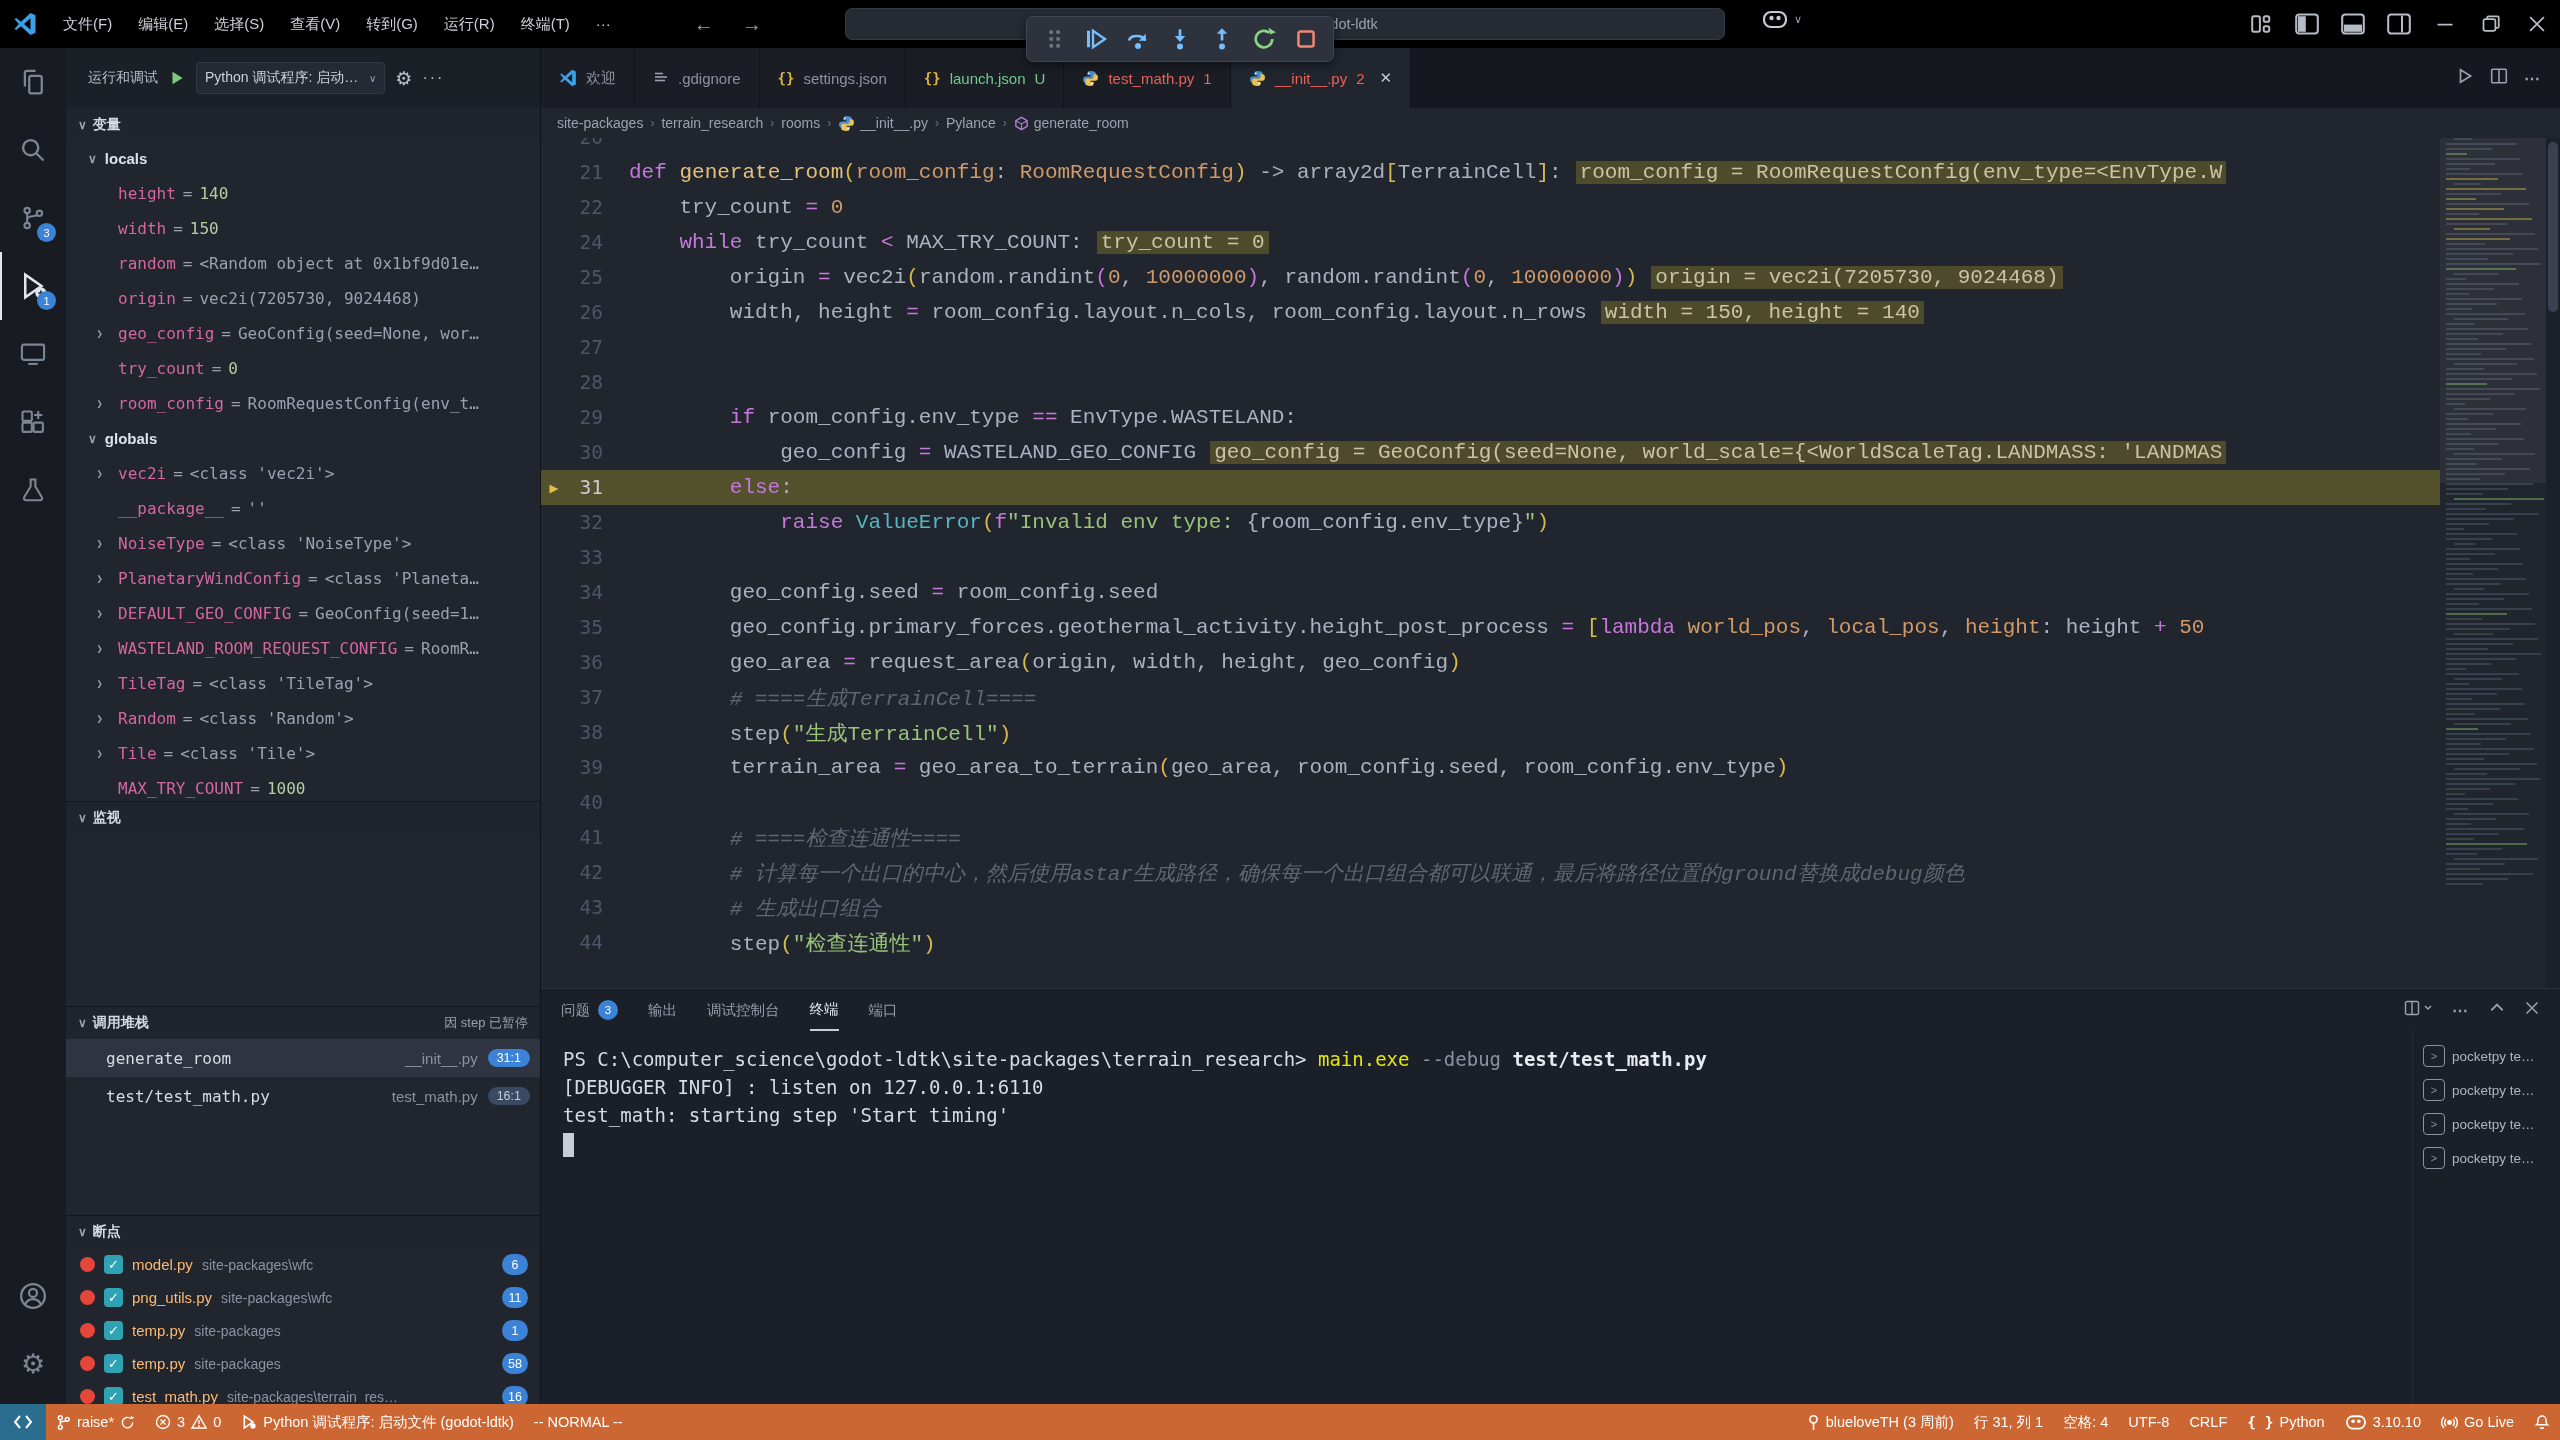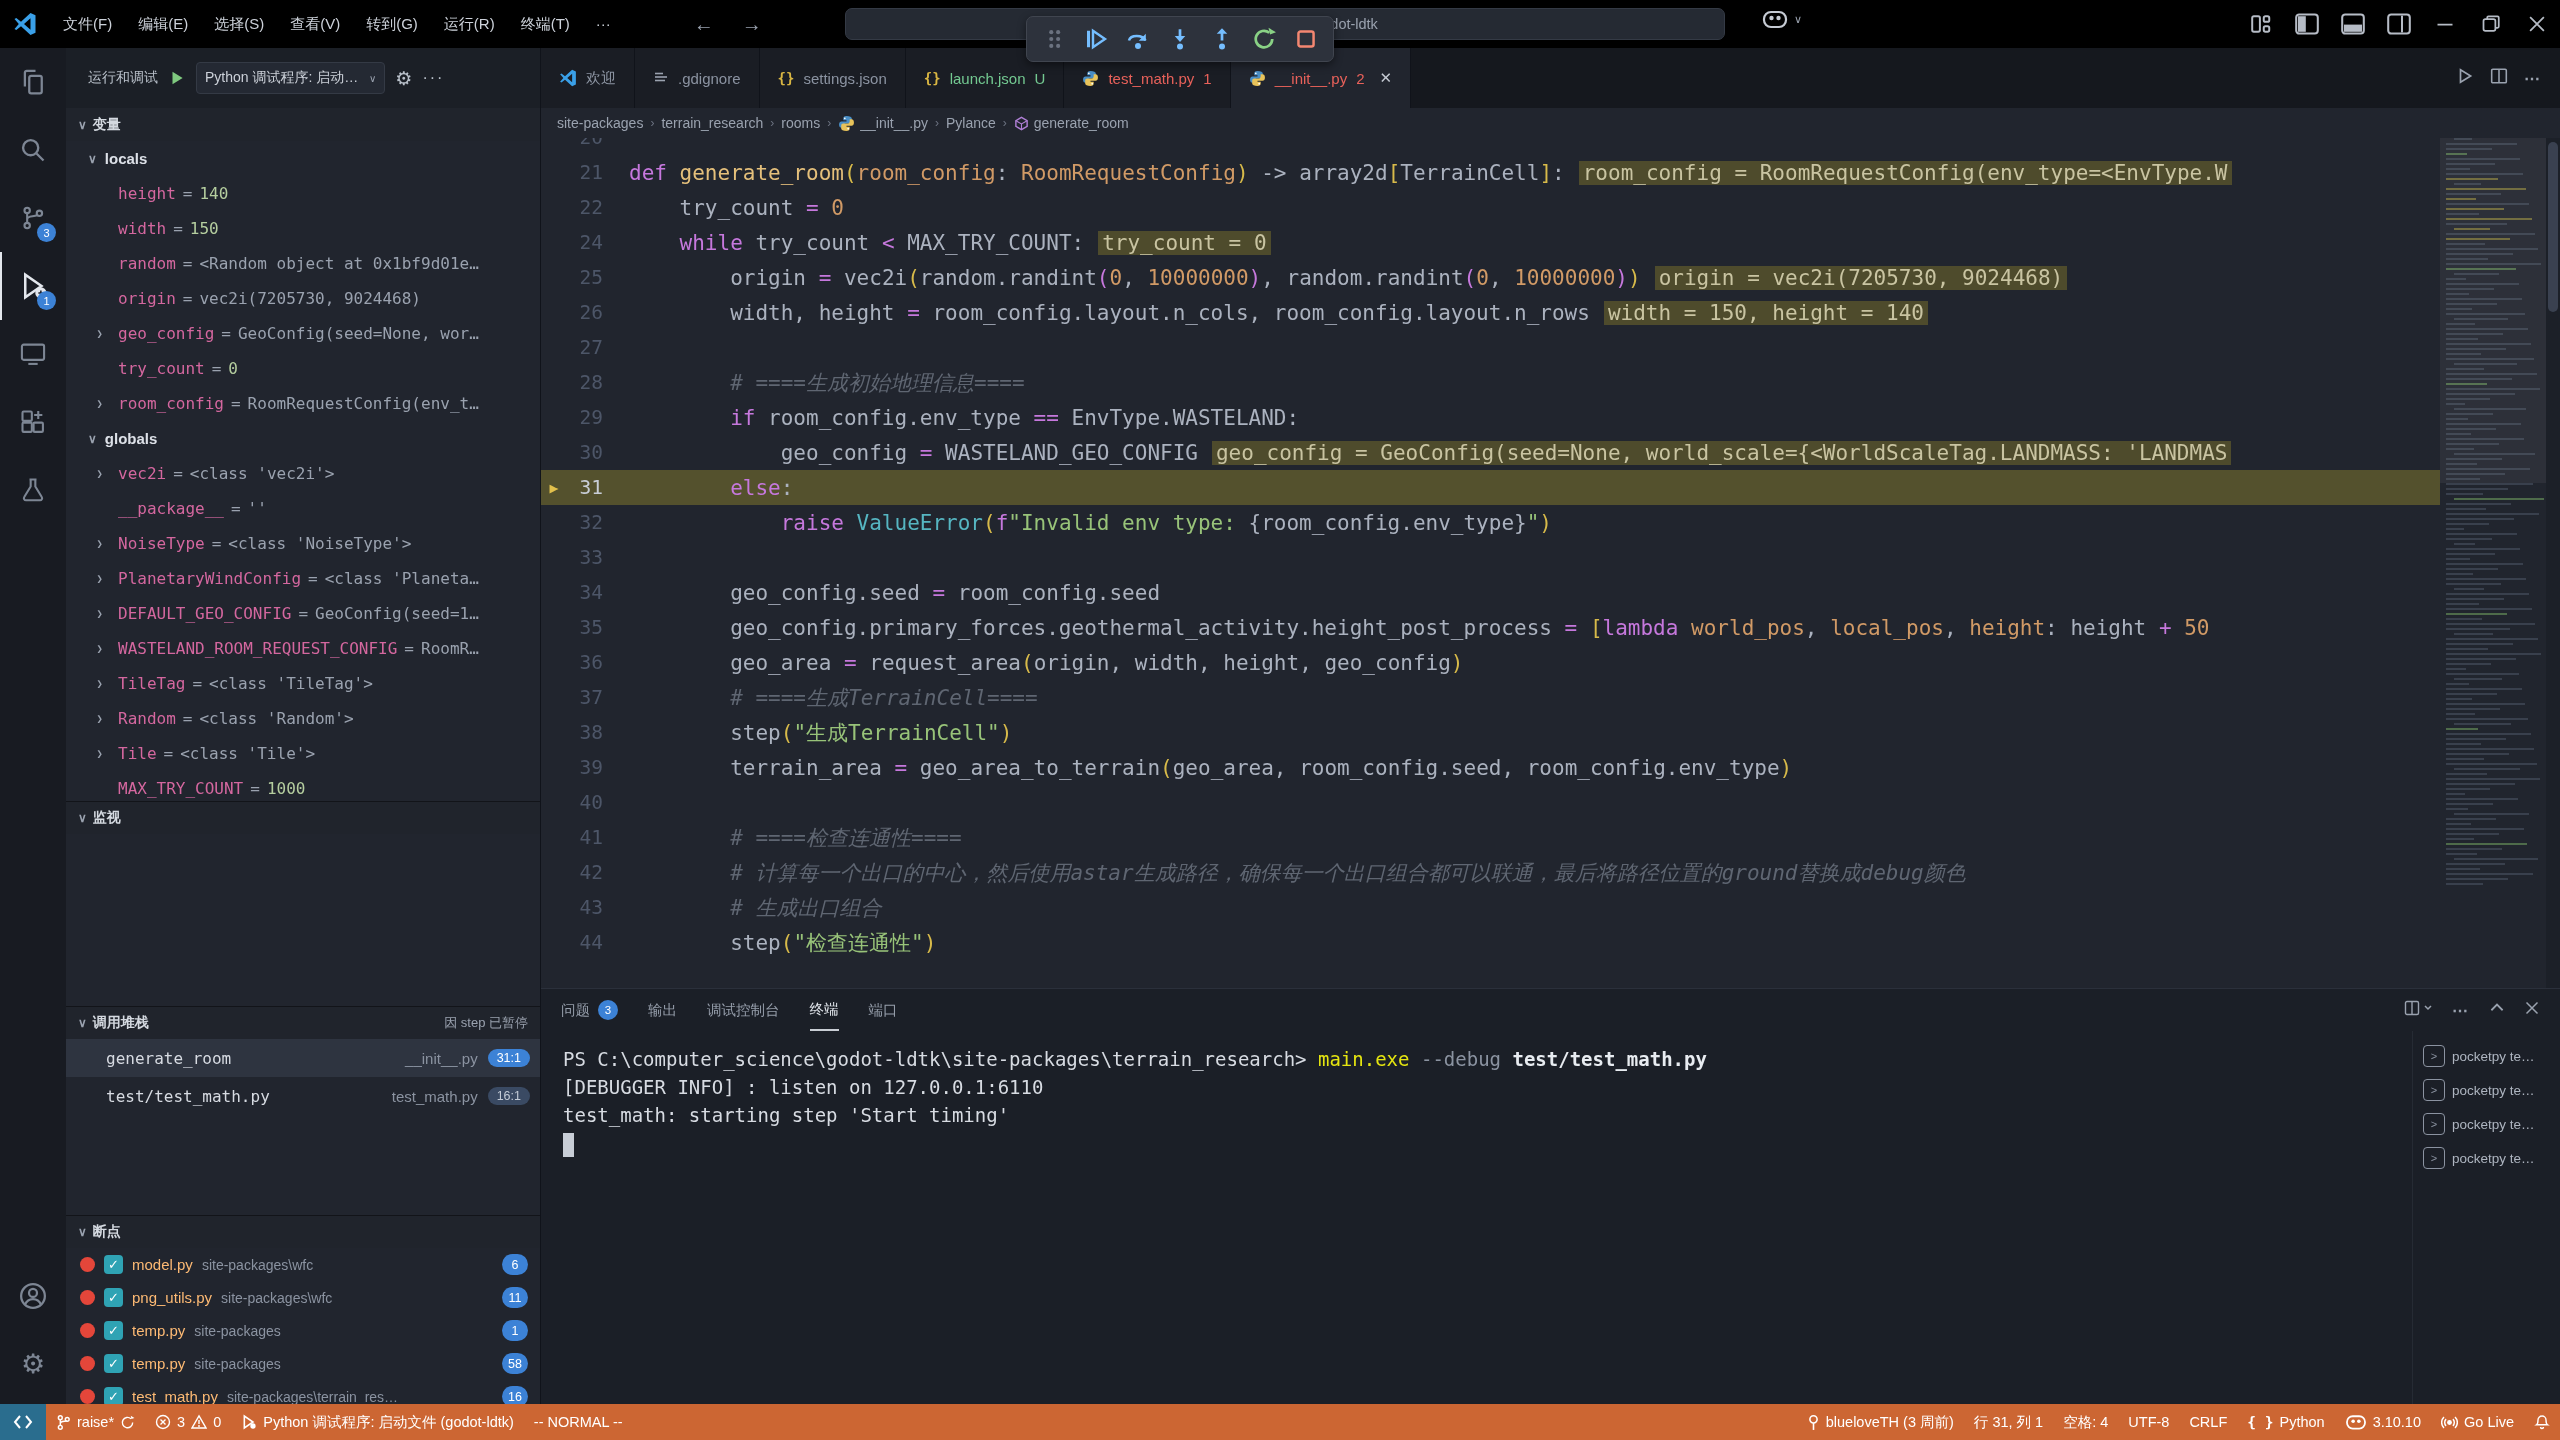--- a/index.html
+++ b/index.html
@@ -87,21 +87,21 @@
 
   
   #codewrap { position:relative; flex:1; overflow:hidden; background:#21252e; }
   #codescroll { position:absolute; left:0; top:-18px; right:120px; }
   .code-line { position:relative; height:35px; display:flex; align-items:center; white-space:pre;
     font-family:"DejaVu Sans Mono",monospace; font-size:21px; }
   .code-line.cur { background:#54512d; }
   .ln-margin { width:26px; flex:none; text-align:center; color:#e2c04c; font-size:15px; }
   .ln { width:62px; flex:none; text-align:right; padding-right:26px; color:#4d5668; font-size:19.5px; }
   .code-line.cur .ln { color:#c8cdd6; }
-  .ln-text { overflow:hidden; flex:1; }
+  .ln-text { overflow:hidden; flex:1;font-family:Liberation Mono, monospace; }
   .tk-kw{color:#c678dd} .tk-fn{color:#e5c07b} .tk-cls{color:#56b6c2} .tk-type{color:#d19a66}
   .tk-param{color:#d19a66} .tk-str{color:#98c379} .tk-num{color:#d19a66}
   .tk-com{color:#5f6672;font-style:italic} .tk-pl{color:#abb2bf} .tk-op{color:#c678dd}
   .tk-b1{color:#d7ba4a} .tk-b2{color:#c678dd}
   .tk-hint{ background:#4e4b2c; color:#c9c4a2; margin-left:14px; padding:1px 4px; }
   #minimap { position:absolute; right:14px; top:0; width:106px; bottom:0; background:#21252e; }
   .mm-line { height:2px; margin:0 4px 3px 6px; background:#39404d; }
   .mm-line.oli { background:#6b6636; } .mm-line.grn { background:#4e6b4a; }
   #mm-slider { position:absolute; left:0; top:0; width:106px; height:345px; background:rgba(255,255,255,.055); }
   #vscrollbar { position:absolute; right:0; top:0; width:14px; bottom:0; background:#1c2028; }
@@ -688,21 +688,21 @@
     </div>
   <div id="codewrap">
     <div id="codescroll">
         <div class="code-line"><span class="ln-margin"></span><span class="ln">20</span><span class="ln-text"></span></div>
         <div class="code-line"><span class="ln-margin"></span><span class="ln">21</span><span class="ln-text"><span class="tk-kw">def </span><span class="tk-fn">generate_room</span><span class="tk-b1">(</span><span class="tk-param">room_config</span><span class="tk-pl">: </span><span class="tk-type">RoomRequestConfig</span><span class="tk-b1">)</span><span class="tk-pl"> -&gt; array2d</span><span class="tk-b1">[</span><span class="tk-pl">TerrainCell</span><span class="tk-b1">]</span><span class="tk-pl">:</span><span class="tk-hint">room_config = RoomRequestConfig(env_type=&lt;EnvType.W</span></span></div>
         <div class="code-line"><span class="ln-margin"></span><span class="ln">22</span><span class="ln-text"><span class="tk-pl">    try_count </span><span class="tk-op">=</span><span class="tk-pl"> </span><span class="tk-num">0</span></span></div>
         <div class="code-line"><span class="ln-margin"></span><span class="ln">24</span><span class="ln-text"><span class="tk-kw">    while </span><span class="tk-pl">try_count </span><span class="tk-op">&lt;</span><span class="tk-pl"> MAX_TRY_COUNT:</span><span class="tk-hint">try_count = 0</span></span></div>
         <div class="code-line"><span class="ln-margin"></span><span class="ln">25</span><span class="ln-text"><span class="tk-pl">        origin </span><span class="tk-op">=</span><span class="tk-pl"> vec2i</span><span class="tk-b1">(</span><span class="tk-pl">random.randint</span><span class="tk-b2">(</span><span class="tk-num">0</span><span class="tk-pl">, </span><span class="tk-num">10000000</span><span class="tk-b2">)</span><span class="tk-pl">, random.randint</span><span class="tk-b2">(</span><span class="tk-num">0</span><span class="tk-pl">, </span><span class="tk-num">10000000</span><span class="tk-b2">)</span><span class="tk-b1">)</span><span class="tk-hint">origin = vec2i(7205730, 9024468)</span></span></div>
         <div class="code-line"><span class="ln-margin"></span><span class="ln">26</span><span class="ln-text"><span class="tk-pl">        width, height </span><span class="tk-op">=</span><span class="tk-pl"> room_config.layout.n_cols, room_config.layout.n_rows</span><span class="tk-hint">width = 150, height = 140</span></span></div>
         <div class="code-line"><span class="ln-margin"></span><span class="ln">27</span><span class="ln-text"></span></div>
-        <div class="code-line"><span class="ln-margin"></span><span class="ln">28</span><span class="ln-text"><span class="tk-com">        # ====生成初始地理信息====</span></span></div>
+        <div class="code-line"><span class="ln-margin"></span><span class="ln">28</span></div>
         <div class="code-line"><span class="ln-margin"></span><span class="ln">29</span><span class="ln-text"><span class="tk-kw">        if </span><span class="tk-pl">room_config.env_type </span><span class="tk-op">==</span><span class="tk-pl"> EnvType.WASTELAND:</span></span></div>
         <div class="code-line"><span class="ln-margin"></span><span class="ln">30</span><span class="ln-text"><span class="tk-pl">            geo_config </span><span class="tk-op">=</span><span class="tk-pl"> WASTELAND_GEO_CONFIG</span><span class="tk-hint">geo_config = GeoConfig(seed=None, world_scale={&lt;WorldScaleTag.LANDMASS: 'LANDMAS</span></span></div>
         <div class="code-line cur"><span class="ln-margin">▶</span><span class="ln">31</span><span class="ln-text"><span class="tk-kw">        else</span><span class="tk-pl">:</span></span></div>
         <div class="code-line"><span class="ln-margin"></span><span class="ln">32</span><span class="ln-text"><span class="tk-kw">            raise </span><span class="tk-cls">ValueError</span><span class="tk-b1">(</span><span class="tk-kw">f</span><span class="tk-str">"Invalid env type: </span><span class="tk-pl">{room_config.env_type}</span><span class="tk-str">"</span><span class="tk-b1">)</span></span></div>
         <div class="code-line"><span class="ln-margin"></span><span class="ln">33</span><span class="ln-text"></span></div>
         <div class="code-line"><span class="ln-margin"></span><span class="ln">34</span><span class="ln-text"><span class="tk-pl">        geo_config.seed </span><span class="tk-op">=</span><span class="tk-pl"> room_config.seed</span></span></div>
         <div class="code-line"><span class="ln-margin"></span><span class="ln">35</span><span class="ln-text"><span class="tk-pl">        geo_config.primary_forces.geothermal_activity.height_post_process </span><span class="tk-op">=</span><span class="tk-b1"> [</span><span class="tk-kw">lambda </span><span class="tk-param">world_pos</span><span class="tk-pl">, </span><span class="tk-param">local_pos</span><span class="tk-pl">, </span><span class="tk-param">height</span><span class="tk-pl">: height </span><span class="tk-op">+</span><span class="tk-num"> 50</span></span></div>
         <div class="code-line"><span class="ln-margin"></span><span class="ln">36</span><span class="ln-text"><span class="tk-pl">        geo_area </span><span class="tk-op">=</span><span class="tk-pl"> request_area</span><span class="tk-b1">(</span><span class="tk-pl">origin, width, height, geo_config</span><span class="tk-b1">)</span></span></div>
         <div class="code-line"><span class="ln-margin"></span><span class="ln">37</span><span class="ln-text"><span class="tk-com">        # ====生成TerrainCell====</span></span></div>
         <div class="code-line"><span class="ln-margin"></span><span class="ln">38</span><span class="ln-text"><span class="tk-pl">        step</span><span class="tk-b1">(</span><span class="tk-str">"生成TerrainCell"</span><span class="tk-b1">)</span></span></div>

